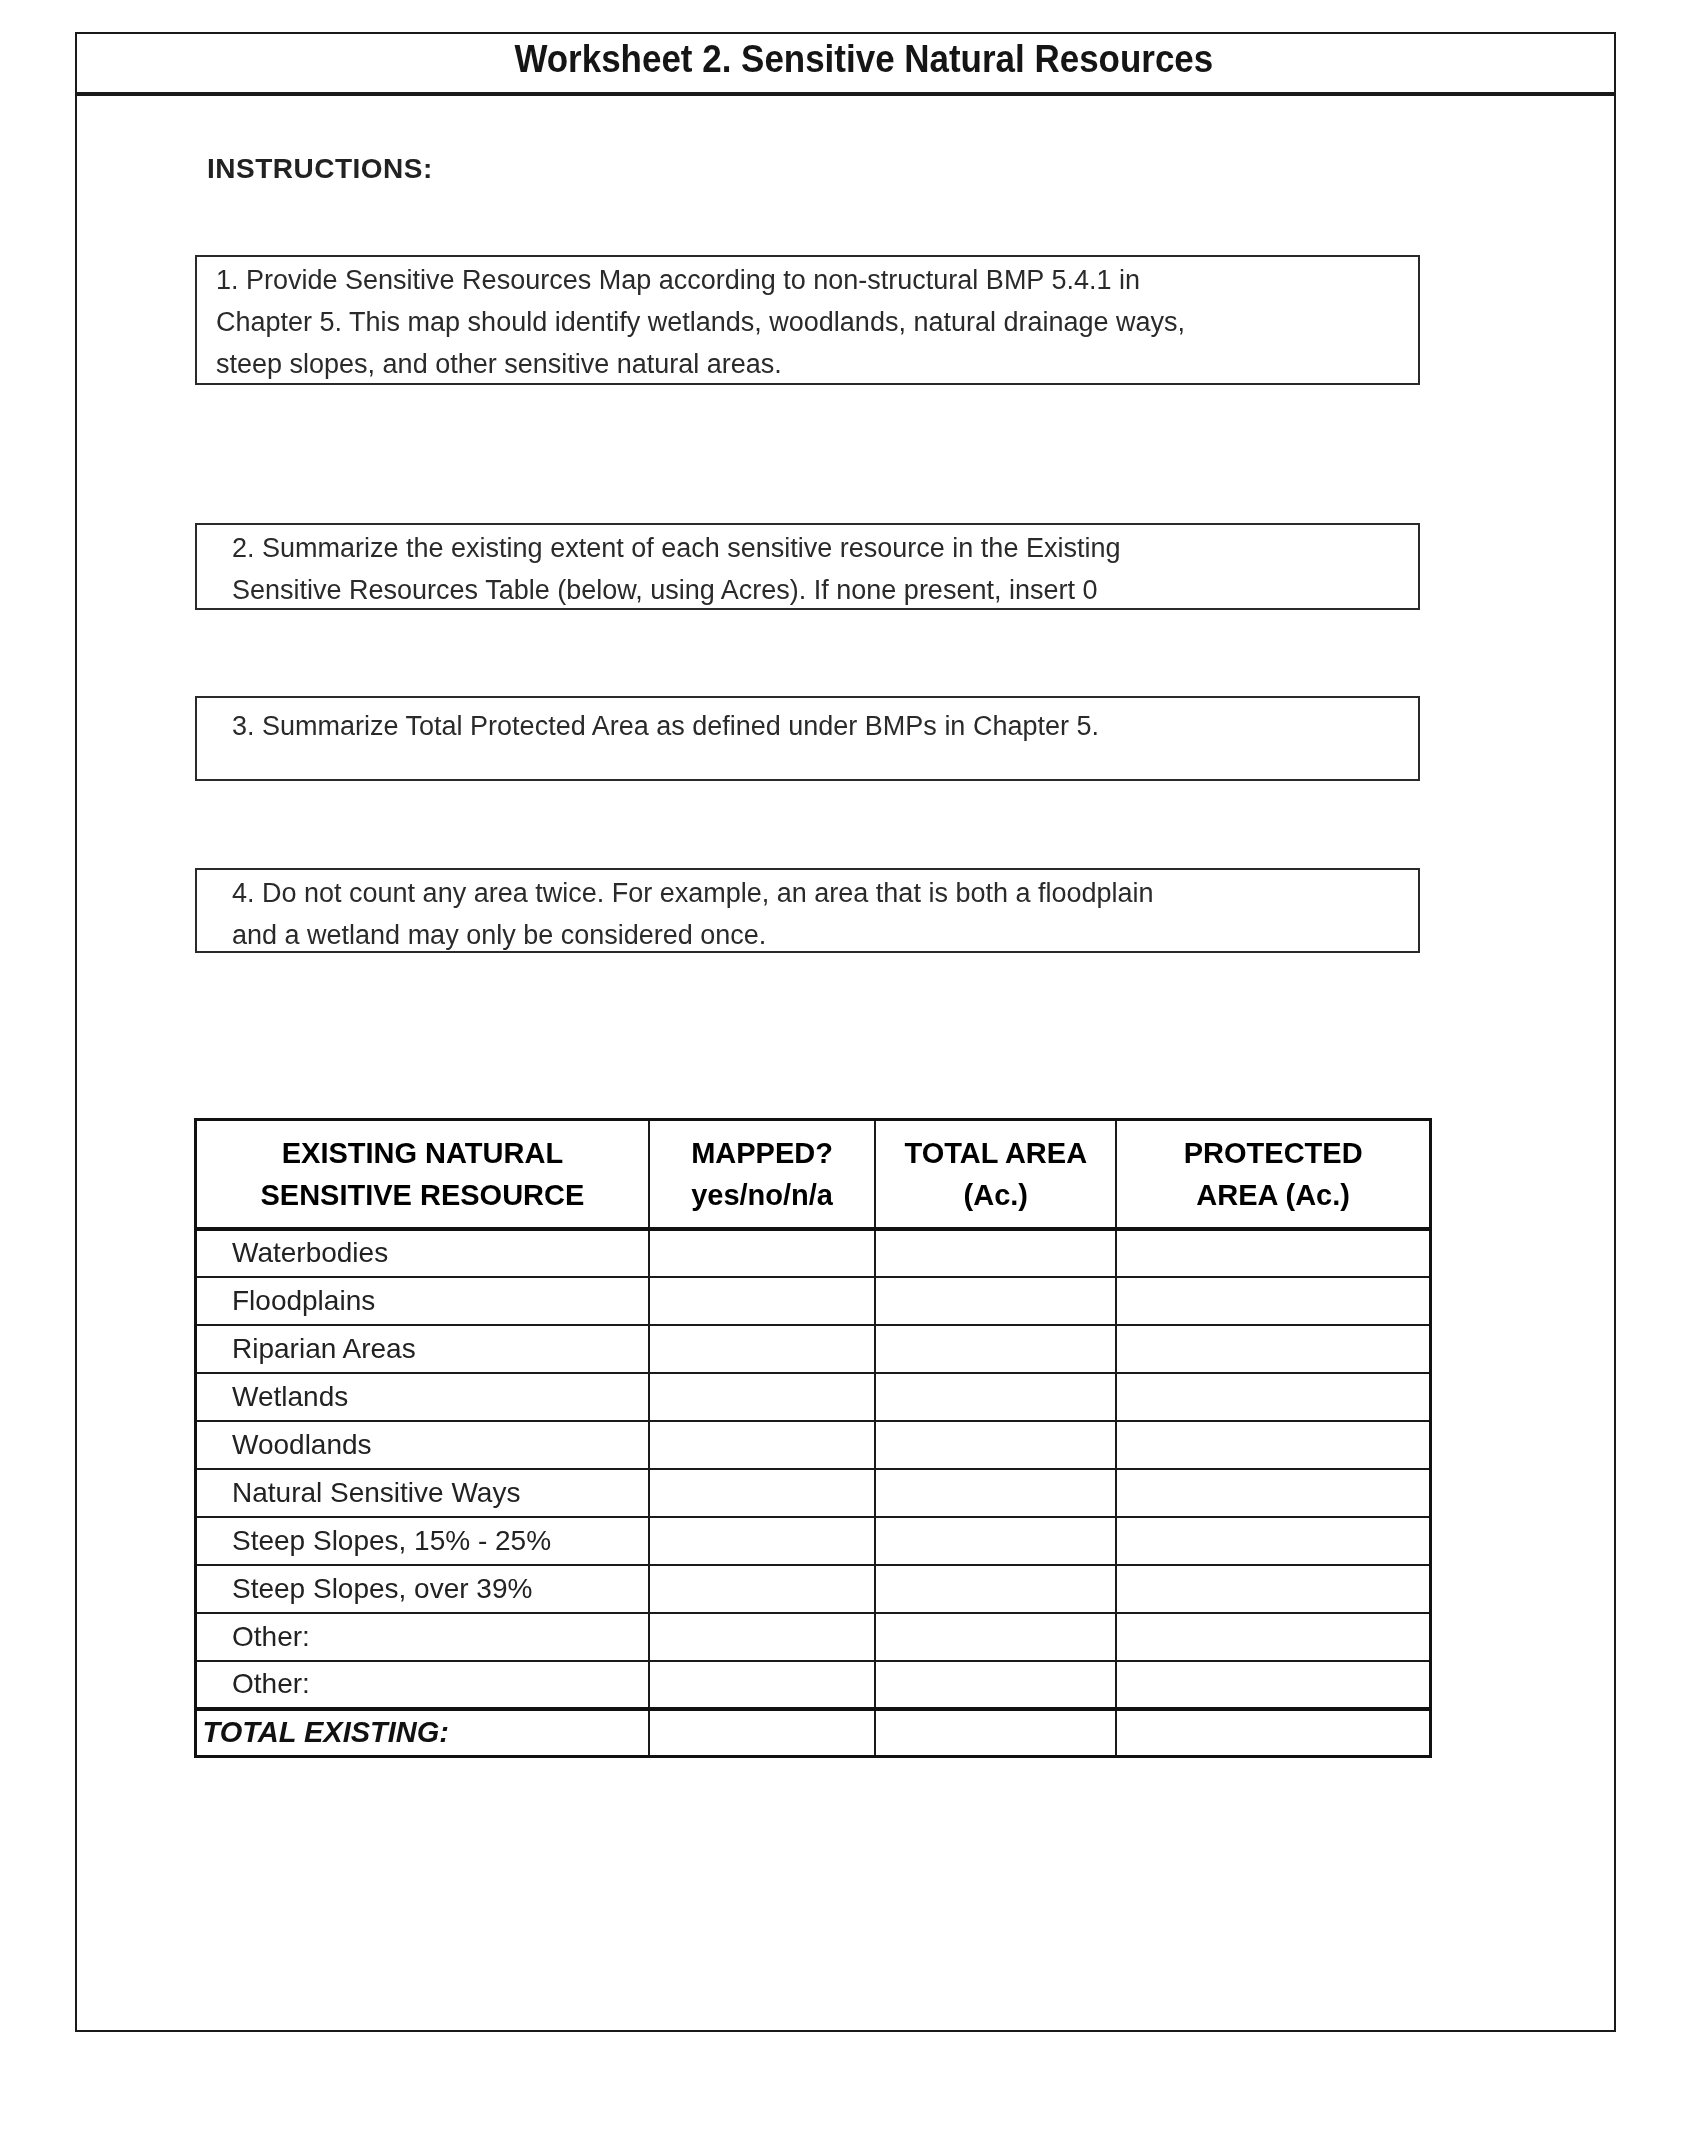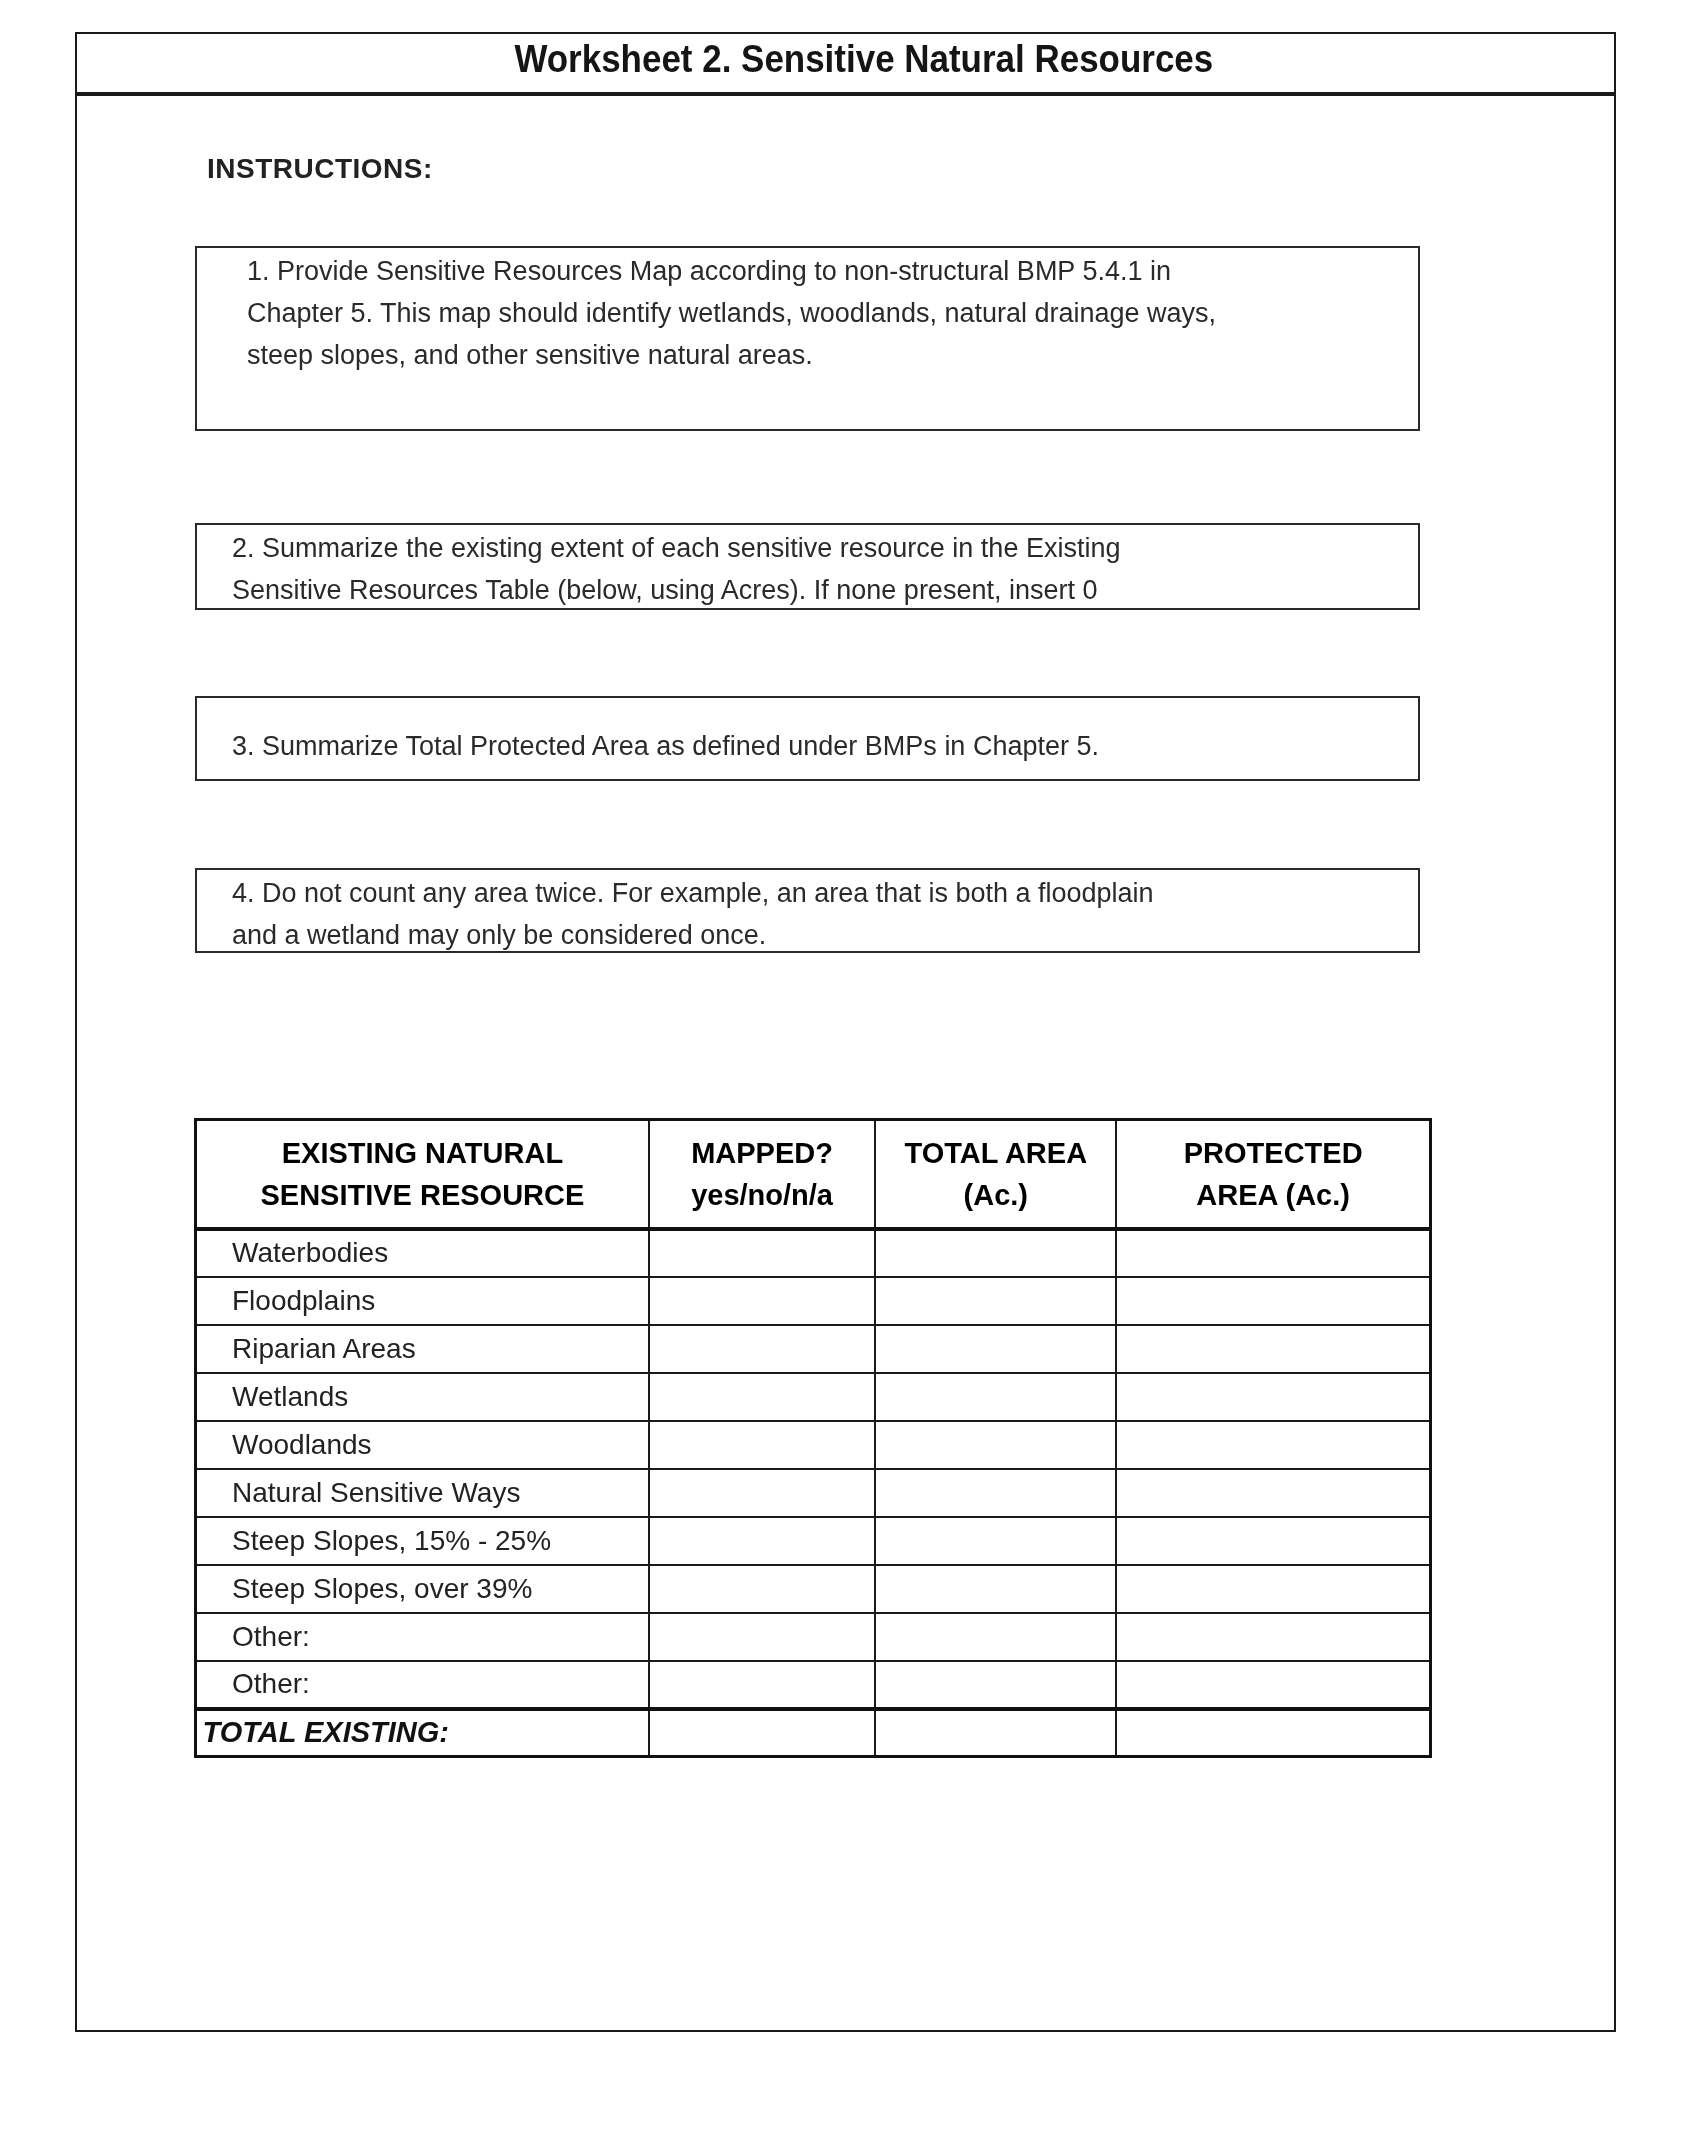--- a/index.html
+++ b/index.html
@@ -58,23 +58,23 @@
       left: 195px;
       width: 1225px;
       border: 2.7px solid #2a2a2a;
       box-sizing: border-box;
       padding: 5.5px 0 0 36px;
       font-size: 27px;
       line-height: 42px;
       color: #2a2a2a;
       white-space: pre-line;
     }
-    .instr-box.b1 { top: 246px; height: 185px; padding-left: 50px; padding-top: 1.8px; }
+    .instr-box.b1 { top: 255px; height: 130px; padding-left: 19px; padding-top: 1.8px; }
     .instr-box.b2 { top: 523px; height: 87px; padding-left: 35px; padding-top: 1.8px; }
-    .instr-box.b3 { top: 696px; height: 85px; padding-left: 35px; padding-top: 27px; }
+    .instr-box.b3 { top: 696px; height: 85px; padding-left: 35px; padding-top: 7px; }
     .instr-box.b4 { top: 868px; height: 85px; padding-left: 35px; padding-top: 1.8px; }
 
     .resource-table {
       position: absolute;
       left: 194px;
       top: 1118px;
       width: 1238px;
       border-collapse: collapse;
       border: 3.6px solid #111111;
     }

